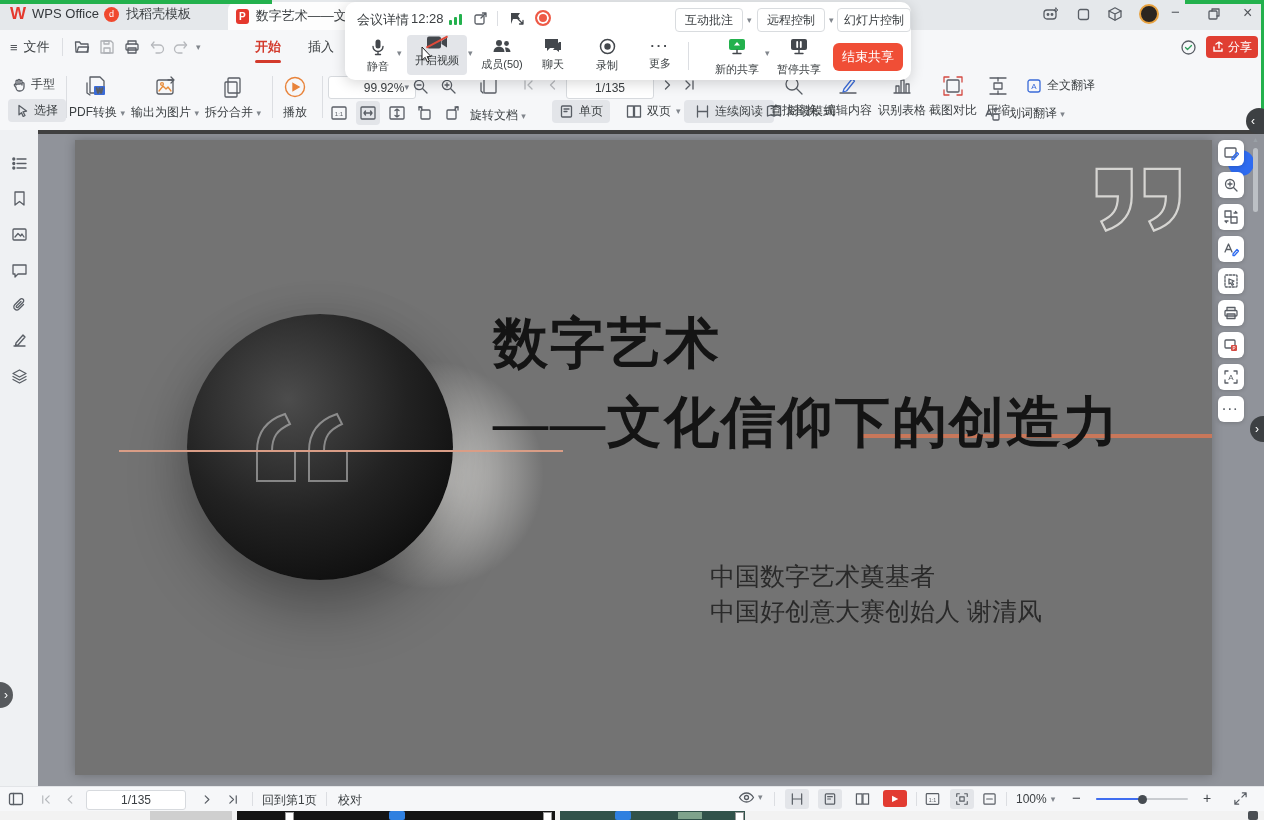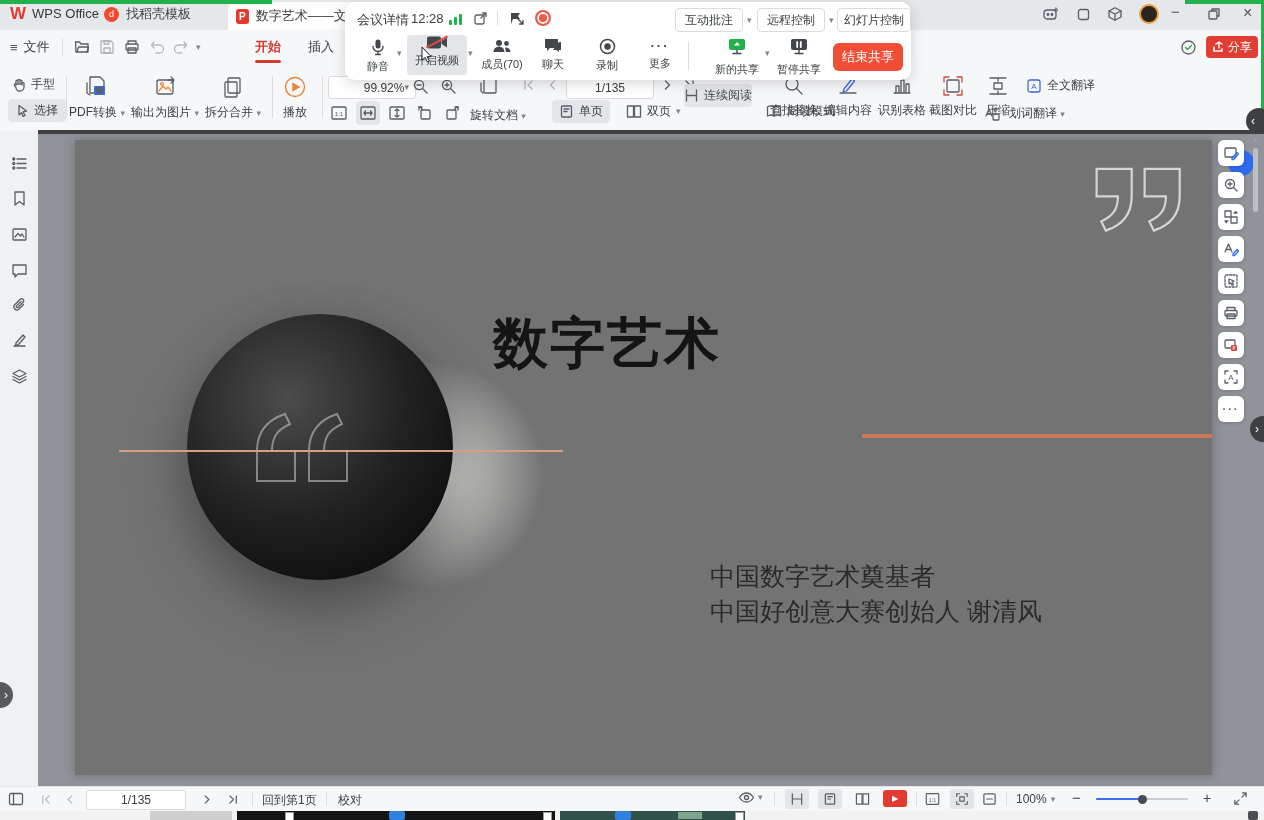--- a/index.html
+++ b/index.html
@@ -255,21 +255,21 @@
     <span class="lbl12">单页</span>
   </div>
   <div class="abs f" style="left:622px;top:36px;padding:3px 4px;gap:5px">
     <svg class="s" width="16" height="15" viewBox="0 0 16 15">
         <rect x="1.5" y="2" width="6" height="11"></rect>
         <rect x="8.5" y="2" width="6" height="11"></rect>
       </svg>
     <span class="lbl12">双页</span>
     <span class="chev">▾</span>
   </div>
-  <div class="abs f hl" style="left:684px;top:20px;padding:3px 0;gap:5px">
+  <div class="abs f hl" style="left:684px;top:36px;padding:3px 11px;gap:5px">
     <svg class="s" width="15" height="15" viewBox="0 0 15 15">
         <path d="M2.5 2v11M12.5 2v11M2.5 7.5h10"></path>
       </svg>
     <span class="lbl12">连续阅读</span>
   </div>
   <div class="abs f" style="left:762px;top:36px;padding:3px 4px;gap:5px">
     <svg class="s" width="16" height="15" viewBox="0 0 16 15">
         <path d="M8 3C6.5 1.8 3.5 1.8 1.5 2.8V12c2-1 4.5-1 6.5.2 2-1.2 4.5-1.2 6.5-.2V2.8C12.5 1.8 9.5 1.8 8 3zM8 3v9"></path>
       </svg>
     <span class="lbl12">阅读模式</span>
@@ -374,20 +374,21 @@
   </svg>
   <svg class="abs" style="left:1018px;top:26px" width="94" height="72" viewBox="0 0 100 78">
     <g fill="none" stroke="#d6d5d2" stroke-width="2.4">
       <path d="M3 3h38v30c0 19-10 31-28 37l-5-10c13-6 18-13 18-27H3z"></path>
       <path d="M55 3h38v30c0 19-10 31-28 37l-5-10c13-6 18-13 18-27H55z"></path>
     </g>
   </svg>
   <div class="abs" style="left:787px;top:294px;width:350px;height:4px;background:#c8775a"></div>
   <div class="abs" style="left:44px;top:310px;width:444px;height:2px;background:#d99d86"></div>
   <div class="abs slide-title" style="left:418px;top:176px">数字艺术</div>
+  <div class="abs slide-title" style="left:418px;top:255px">——文化信仰下的创造力</div>
   <div class="abs slide-sub" style="left:635px;top:420px">中国数字艺术奠基者</div>
   <div class="abs slide-sub" style="left:635px;top:455px">中国好创意大赛创始人 谢清风</div>
 </div>
 
 <div class="abs" style="left:1228px;top:150px;width:26px;height:26px;border-radius:50%;background:#2e6bf0"></div>
 <div class="abs" style="left:1218px;top:140px;display:flex;flex-direction:column;gap:6px">
   <div class="floatbtn">
       <svg class="s" width="16" height="16" viewBox="0 0 16 16">
         <rect x="2" y="3" width="11" height="9" rx="1"></rect>
         <path d="M9 13 14 7.5l1.5 1.5-5 5.5H9z" stroke="#2e6bf0"></path>
@@ -502,21 +503,21 @@
       <path d="M1 1v13l3.2-2.6 2.2 4.6 2-1-2.2-4.4H10z" fill="#fff" stroke="#222" stroke-width="1"></path>
     </svg>
 
   <div class="abs vbtn" style="left:132px;top:36px;width:50px;gap:3px">
     <svg width="20" height="16" viewBox="0 0 20 16" style="fill:#43474c">
         <circle cx="7" cy="5" r="3"></circle>
         <path d="M1.5 14a5.5 5.5 0 0 1 11 0z"></path>
         <circle cx="14.5" cy="5.5" r="2.4"></circle>
         <path d="M13 9.6a4.6 4.6 0 0 1 5.5 4.4H14"></path>
       </svg>
-    <span class="mlabel">成员(70)</span>
+    <span class="mlabel">成员(50)</span>
   </div>
   <div class="abs vbtn" style="left:190px;top:36px;width:36px;gap:3px">
     <svg width="18" height="16" viewBox="0 0 18 16" style="fill:#43474c">
         <path d="M1 1h13v9H6l-3 3v-3H1z"></path>
         <path d="M15 4h2v8h-2v2l-2.5-2H9" fill="#43474c"></path>
       </svg>
     <span class="mlabel">聊天</span>
   </div>
   <div class="abs vbtn" style="left:244px;top:36px;width:36px;gap:3px">
     <svg width="17" height="17" viewBox="0 0 17 17">

